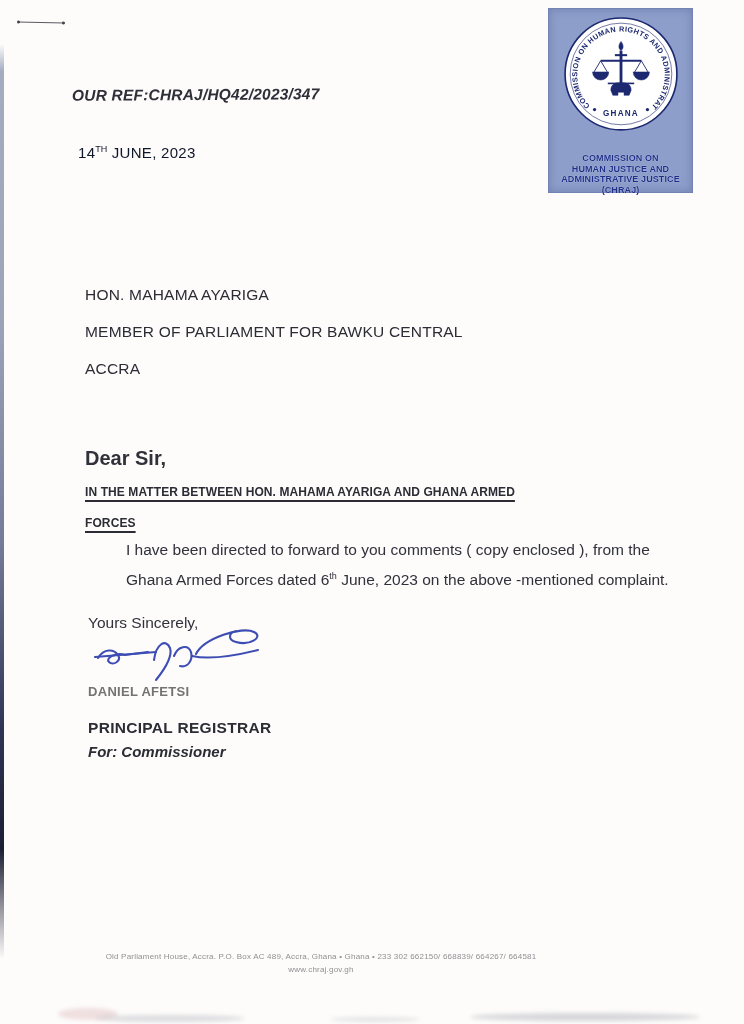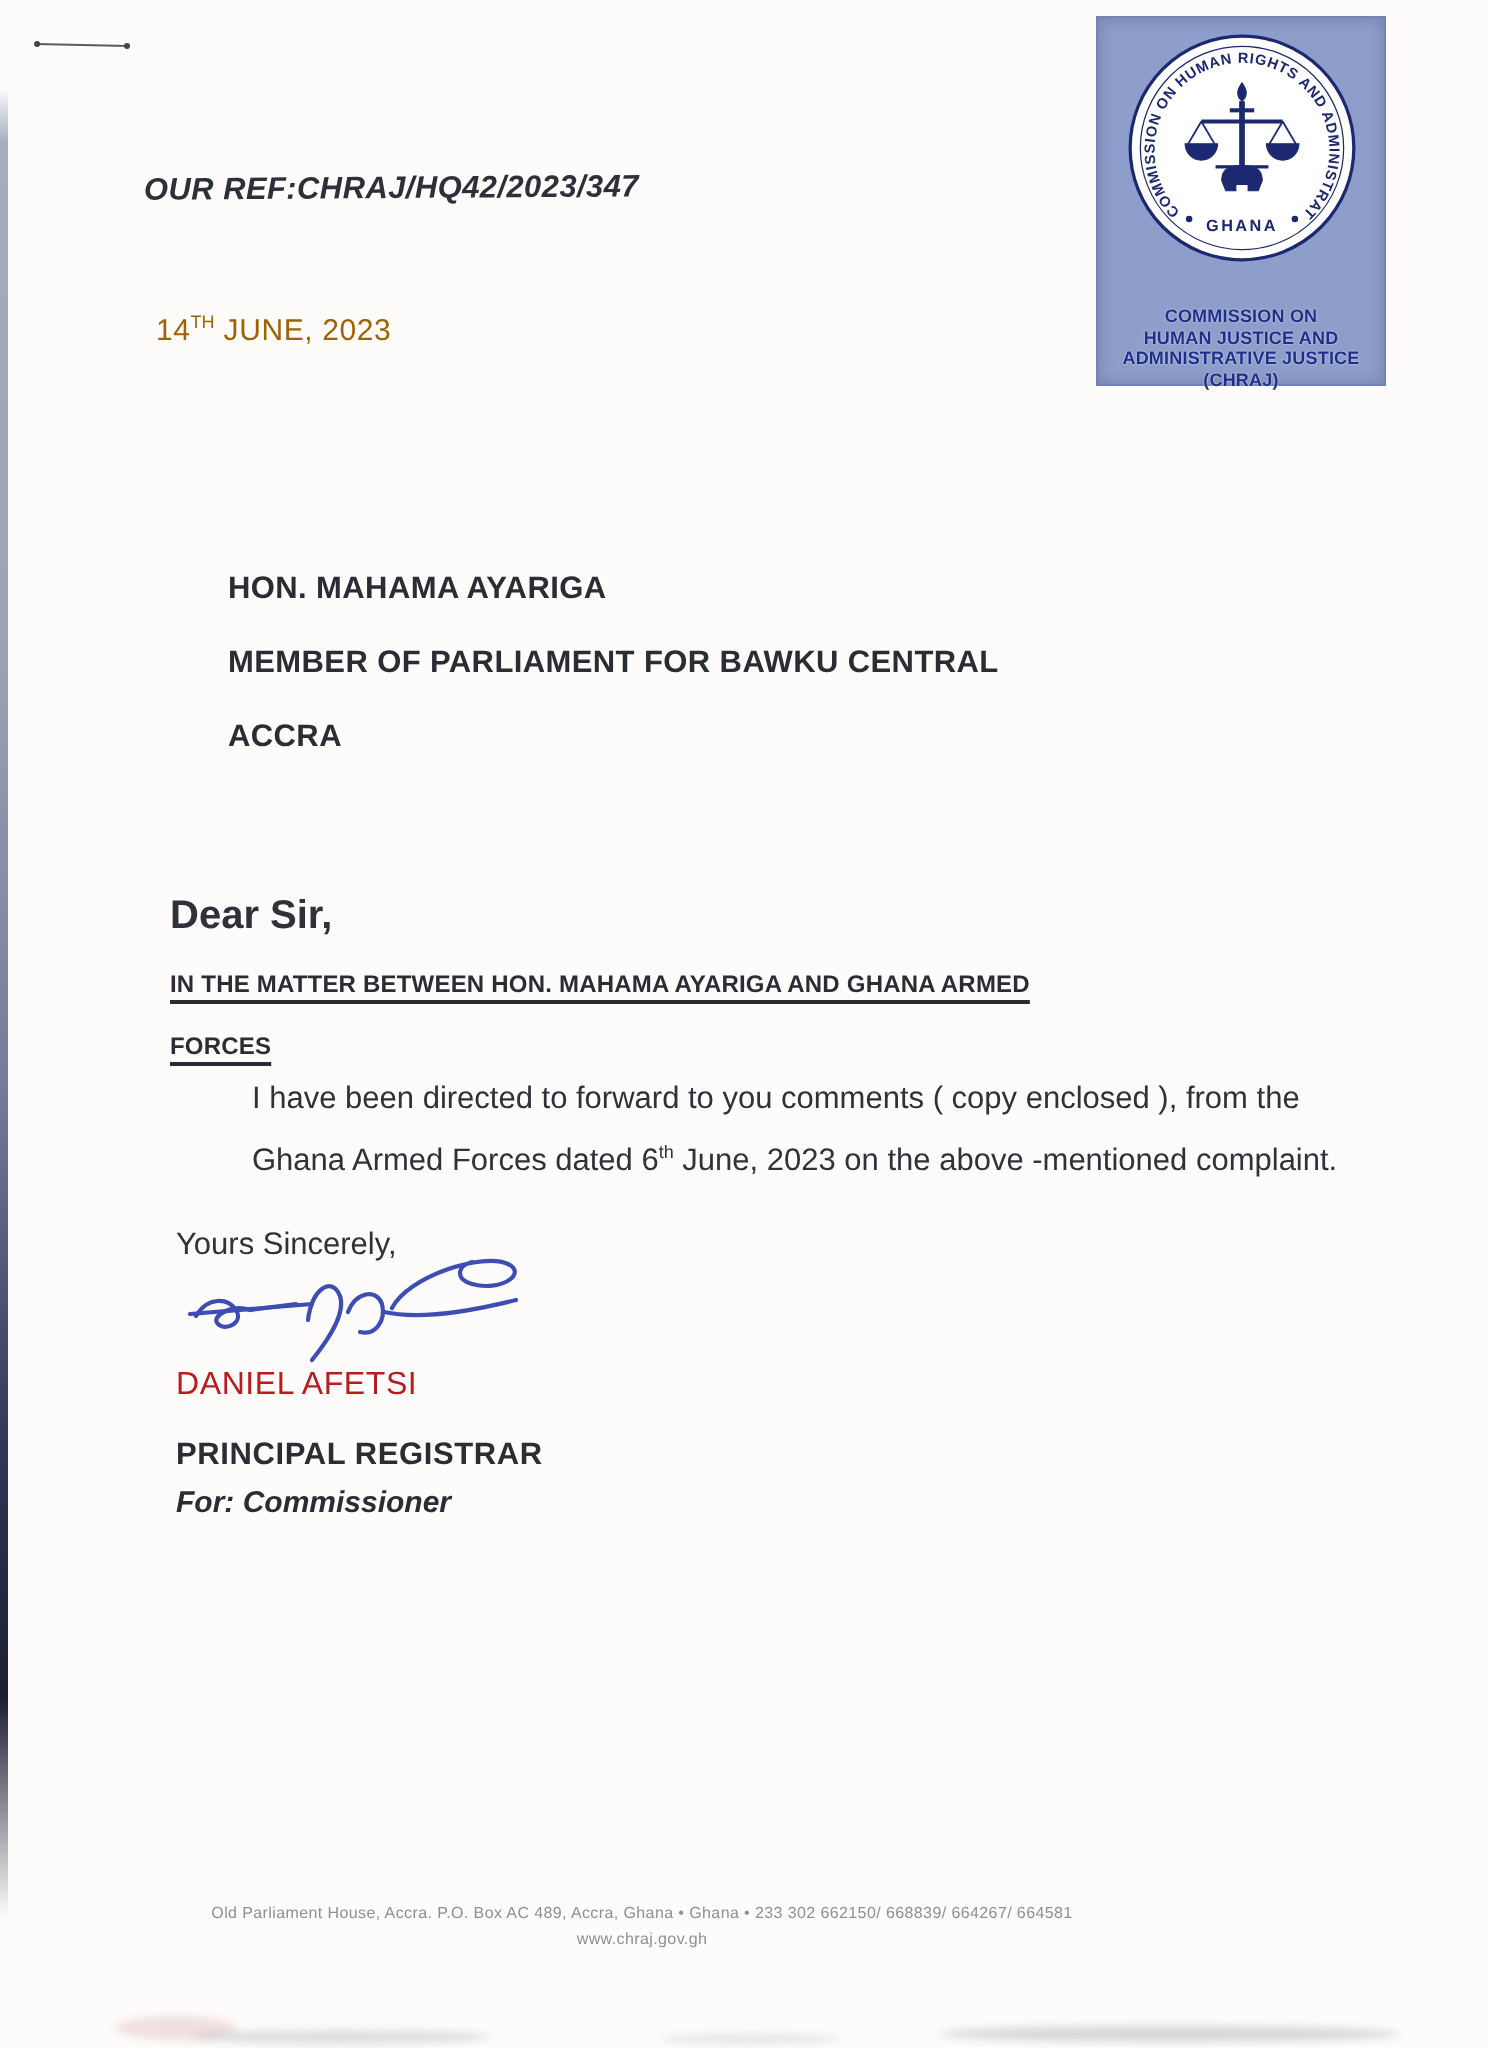--- a/index.html
+++ b/index.html
@@ -46,50 +46,50 @@
   .smudge.s4{left:330px;top:1017px;width:90px;height:5px;background:rgba(160,160,168,.25);}
 
   
   .ref-line{
     position:absolute;left:72px;top:86px;
     font-size:15.5px;font-style:italic;font-weight:600;
     letter-spacing:.2px;color:#2e2f38;
     transform:rotate(-0.4deg);
   }
   .date-line{
-    position:absolute;left:78px;top:156px;
-    font-size:15px;color:#a16207;letter-spacing:.3px;
+    position:absolute;left:78px;top:144px;
+    font-size:15px;color:#0f172a;letter-spacing:.3px;
   }
   sup.small{font-size:9px;vertical-align:super;letter-spacing:0;}
 
   
   .logo-box{
     position:absolute;left:548px;top:8px;width:143px;height:183px;
     background:#8d9ecb;
     border:1px solid #7283b4;
     box-shadow:inset 0 0 8px rgba(60,70,120,.35);
     text-align:center;
   }
   .logo-box svg{display:block;margin:6px auto 0 auto;}
   .logo-caption{
     margin-top:16px;
     font-size:9px;line-height:10.5px;font-weight:700;
     color:#1e2f8a;letter-spacing:.1px;
     text-shadow:0 0 1px rgba(255,255,255,.8);
   }
 
   
-  .recipient{position:absolute;left:85px;top:276px;font-weight:700;font-size:15.5px;line-height:37px;color:#2b2c34;letter-spacing:.2px;margin-left:29px;}
+  .recipient{position:absolute;left:85px;top:276px;font-weight:400;font-size:15.5px;line-height:37px;color:#2b2c34;letter-spacing:.2px;}
   .salutation{position:absolute;left:85px;top:447px;font-size:20px;color:#30313a;font-weight:bold;}
   .subject{position:absolute;left:85px;top:477px;width:600px;font-weight:700;font-size:12px;line-height:31px;color:#2b2c34;letter-spacing:.1px;}
   .subject .u{text-decoration:underline;text-decoration-thickness:1.5px;text-underline-offset:4px;}
   .body-par{position:absolute;left:85px;top:537px;width:600px;font-size:15.5px;line-height:26px;color:#30313a;margin-left:41px;}
   .closing{position:absolute;left:88px;top:614px;font-size:15.5px;color:#30313a;}
   .signature{position:absolute;left:92px;top:620px;}
-  .signer-name{position:absolute;left:88px;top:684px;font-weight:400;font-size:16px;color:#b91c1c;letter-spacing:.3px;}
+  .signer-name{position:absolute;left:88px;top:684px;font-weight:700;font-size:13px;color:#737373;letter-spacing:.3px;}
   .signer-title{position:absolute;left:88px;top:719px;font-weight:700;font-size:15.5px;color:#2b2c34;letter-spacing:.3px;}
   .signer-for{position:absolute;left:88px;top:743px;font-weight:700;font-style:italic;font-size:15px;color:#2b2c34;text-align:right;}
 
   
   .footer{
     position:absolute;left:0;top:950px;width:642px;
     text-align:center;color:#8f8f93;
     font-size:8px;line-height:13px;letter-spacing:.2px;
   }
 </style>

